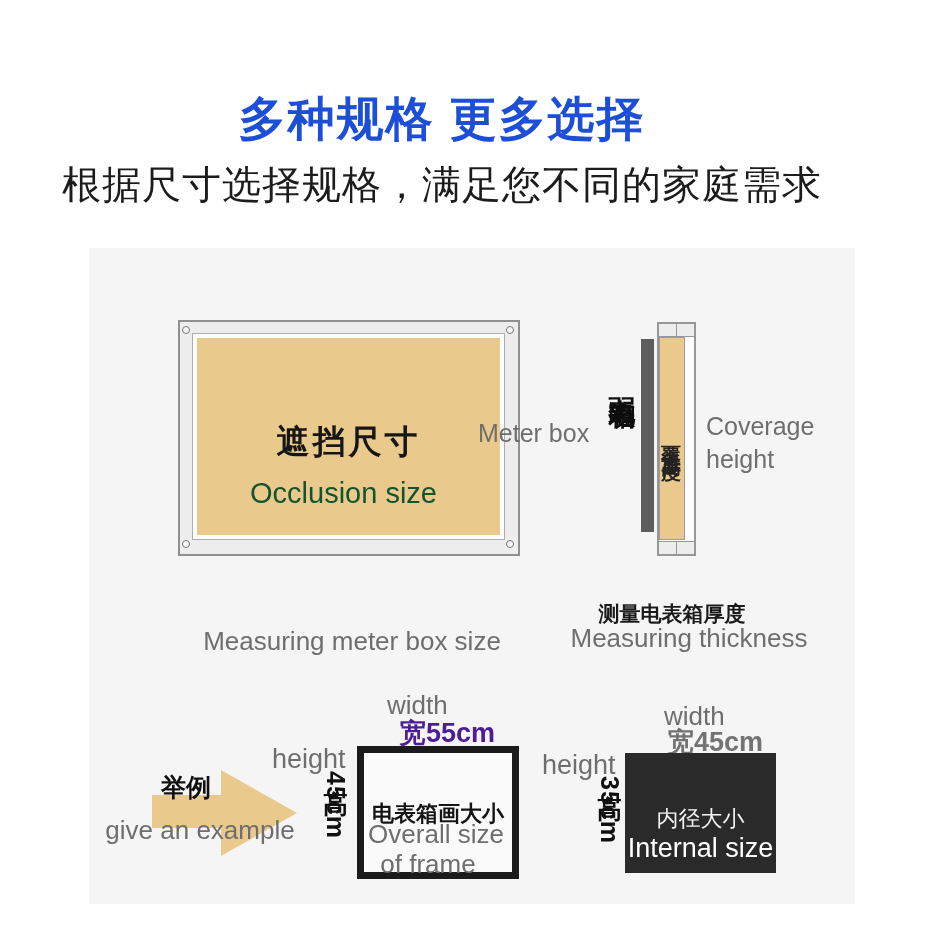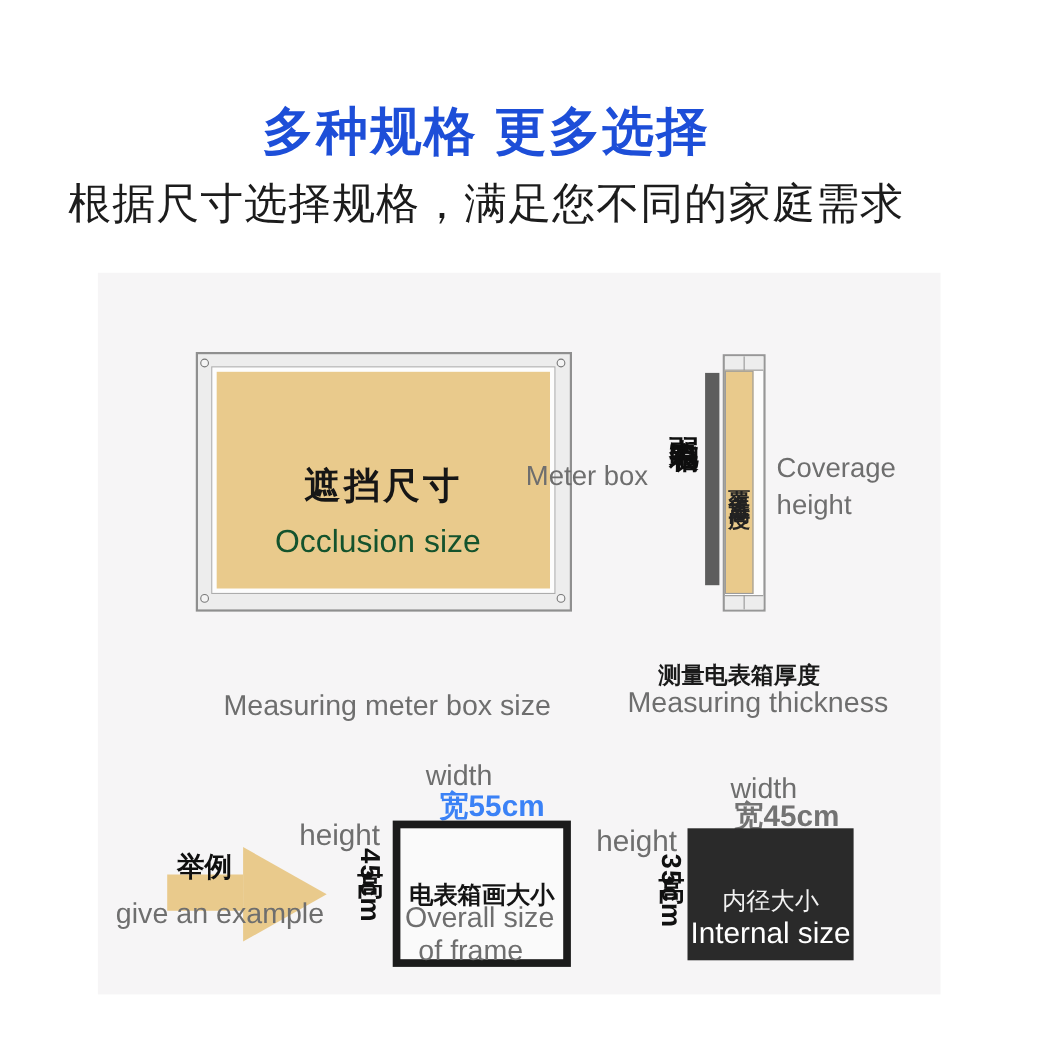--- a/index.html
+++ b/index.html
@@ -78,21 +78,21 @@
     border-top:43px solid transparent;border-bottom:43px solid transparent;
     border-left:76px solid #e9ca8c;
   }
   .juli{left:150px;top:771px;width:72px;text-align:center;
     font-size:25px;font-weight:700;color:#0f0f0f;z-index:5;}
   .give-ex{left:100px;top:815px;width:200px;text-align:center;
     font-size:26px;color:#6e6e6e;z-index:5;}
   .h-label-1{left:272px;top:744px;font-size:27px;color:#6e6e6e;}
   .h-val-1{left:320px;top:770px;font-size:25px;font-weight:700;color:#101010;letter-spacing:1px;}
   .w-label-1{left:387px;top:690px;font-size:26px;color:#6e6e6e;}
-  .w-val-1{left:399px;top:715px;font-size:27px;font-weight:700;color:#3b82f6;}
+  .w-val-1{left:399px;top:715px;font-size:27px;font-weight:700;color:#4c1d95;}
   .sq{
     left:357px;top:746px;width:162px;height:133px;box-sizing:border-box;
     background:#fafafa;border:7px solid #1b1b1b;
   }
   .sq-cn{left:360px;top:799px;width:156px;text-align:center;
     font-size:22px;font-weight:700;color:#141414;z-index:5;}
   .sq-en1{left:358px;top:819px;width:156px;text-align:center;font-size:26px;color:#6e6e6e;z-index:5;}
   .sq-en2{left:350px;top:849px;width:156px;text-align:center;font-size:26px;color:#6e6e6e;z-index:5;}
   .w-label-2{left:664px;top:701px;font-size:26px;color:#6e6e6e;}
   .w-val-2{left:667px;top:724px;font-size:27px;font-weight:700;color:#737373;}

